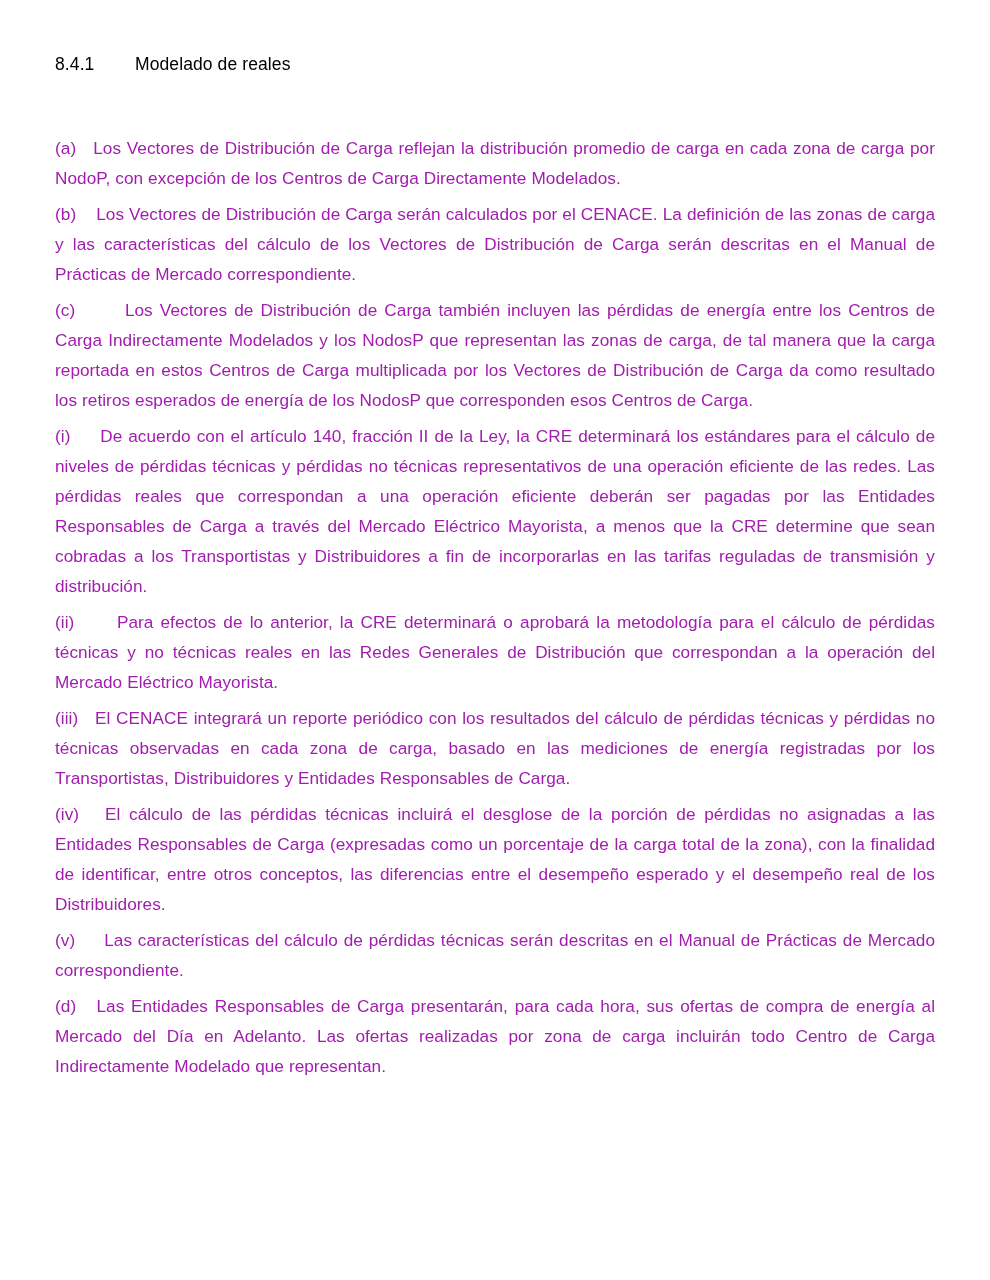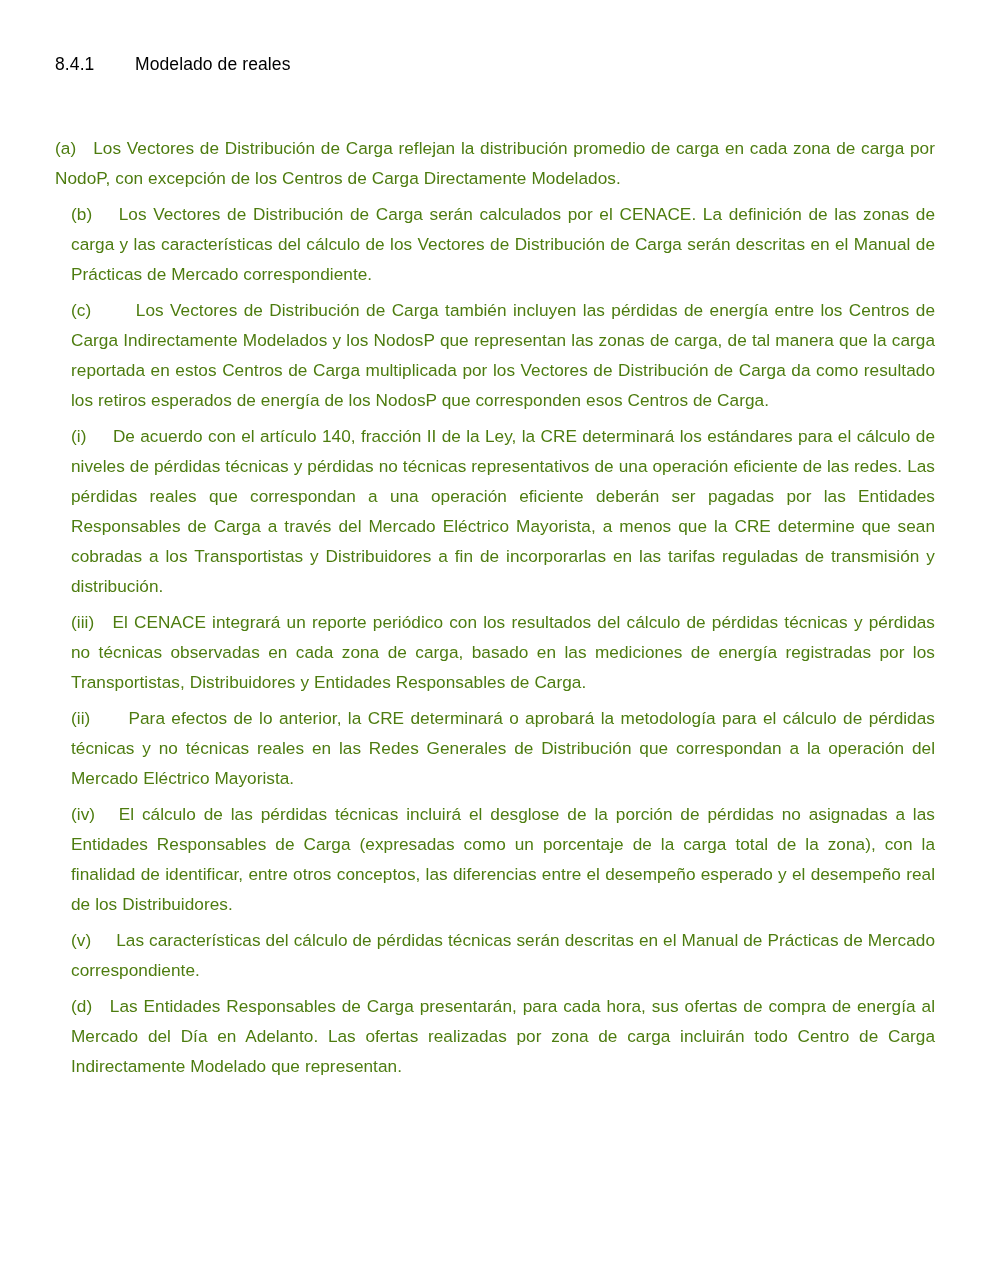--- a/index.html
+++ b/index.html
@@ -48,27 +48,26 @@
   .heading .ttl {
     flex: 1 1 auto;
   }
   
   .para {
     margin: 0;
     font-size: 17.2px;
     line-height: 30px;
     text-align: justify;
     text-justify: inter-word;
-    color: #4d7c0f;
+    color: #a21caf;
     letter-spacing: 0.05px;
     word-spacing: 0.1px;
   }
   .para + .para {
     margin-top: 6px;
-    margin-left: 16px;
   }
   
   #paras > .para:first-child {
     margin-top: 56px;
   }
   .marker {
     white-space: pre;
   }
   .gap-md { white-space: pre; }
 </style>
@@ -81,21 +80,21 @@
     <div class="heading">
       <span class="num">8.4.1</span>
       <span class="ttl">Modelado de reales</span>
     </div>
 
     <div id="paras">
         <div class="para"><span class="marker">(a)</span><span class="gap-md">   </span><span>Los Vectores de Distribución de Carga reflejan la distribución promedio de carga en cada zona de carga por NodoP, con excepción de los Centros de Carga Directamente Modelados.</span></div>
         <div class="para"><span class="marker">(b)</span><span class="gap-md">    </span><span>Los Vectores de Distribución de Carga serán calculados por el CENACE. La definición de las zonas de carga y las características del cálculo de los Vectores de Distribución de Carga serán descritas en el Manual de Prácticas de Mercado correspondiente.</span></div>
         <div class="para"><span class="marker">(c)</span><span class="gap-md">       </span><span>Los Vectores de Distribución de Carga también incluyen las pérdidas de energía entre los Centros de Carga Indirectamente Modelados y los NodosP que representan las zonas de carga, de tal manera que la carga reportada en estos Centros de Carga multiplicada por los Vectores de Distribución de Carga da como resultado los retiros esperados de energía de los NodosP que corresponden esos Centros de Carga.</span></div>
         <div class="para"><span class="marker">(i)</span><span class="gap-md">     </span><span>De acuerdo con el artículo 140, fracción II de la Ley, la CRE determinará los estándares para el cálculo de niveles de pérdidas técnicas y pérdidas no técnicas representativos de una operación eficiente de las redes. Las pérdidas reales que correspondan a una operación eficiente deberán ser pagadas por las Entidades Responsables de Carga a través del Mercado Eléctrico Mayorista, a menos que la CRE determine que sean cobradas a los Transportistas y Distribuidores a fin de incorporarlas en las tarifas reguladas de transmisión y distribución.</span></div>
+        <div class="para"><span class="marker">(ii)</span><span class="gap-md">      </span><span>Para efectos de lo anterior, la CRE determinará o aprobará la metodología para el cálculo de pérdidas técnicas y no técnicas reales en las Redes Generales de Distribución que correspondan a la operación del Mercado Eléctrico Mayorista.</span></div>
         <div class="para"><span class="marker">(iii)</span><span class="gap-md">   </span><span>El CENACE integrará un reporte periódico con los resultados del cálculo de pérdidas técnicas y pérdidas no técnicas observadas en cada zona de carga, basado en las mediciones de energía registradas por los Transportistas, Distribuidores y Entidades Responsables de Carga.</span></div>
-        <div class="para"><span class="marker">(ii)</span><span class="gap-md">      </span><span>Para efectos de lo anterior, la CRE determinará o aprobará la metodología para el cálculo de pérdidas técnicas y no técnicas reales en las Redes Generales de Distribución que correspondan a la operación del Mercado Eléctrico Mayorista.</span></div>
         <div class="para"><span class="marker">(iv)</span><span class="gap-md">   </span><span>El cálculo de las pérdidas técnicas incluirá el desglose de la porción de pérdidas no asignadas a las Entidades Responsables de Carga (expresadas como un porcentaje de la carga total de la zona), con la finalidad de identificar, entre otros conceptos, las diferencias entre el desempeño esperado y el desempeño real de los Distribuidores.</span></div>
         <div class="para"><span class="marker">(v)</span><span class="gap-md">     </span><span>Las características del cálculo de pérdidas técnicas serán descritas en el Manual de Prácticas de Mercado correspondiente.</span></div>
         <div class="para"><span class="marker">(d)</span><span class="gap-md">   </span><span>Las Entidades Responsables de Carga presentarán, para cada hora, sus ofertas de compra de energía al Mercado del Día en Adelanto. Las ofertas realizadas por zona de carga incluirán todo Centro de Carga Indirectamente Modelado que representan.</span></div>
       </div>
 
   </div>
 </div>
 
 </body></html>

